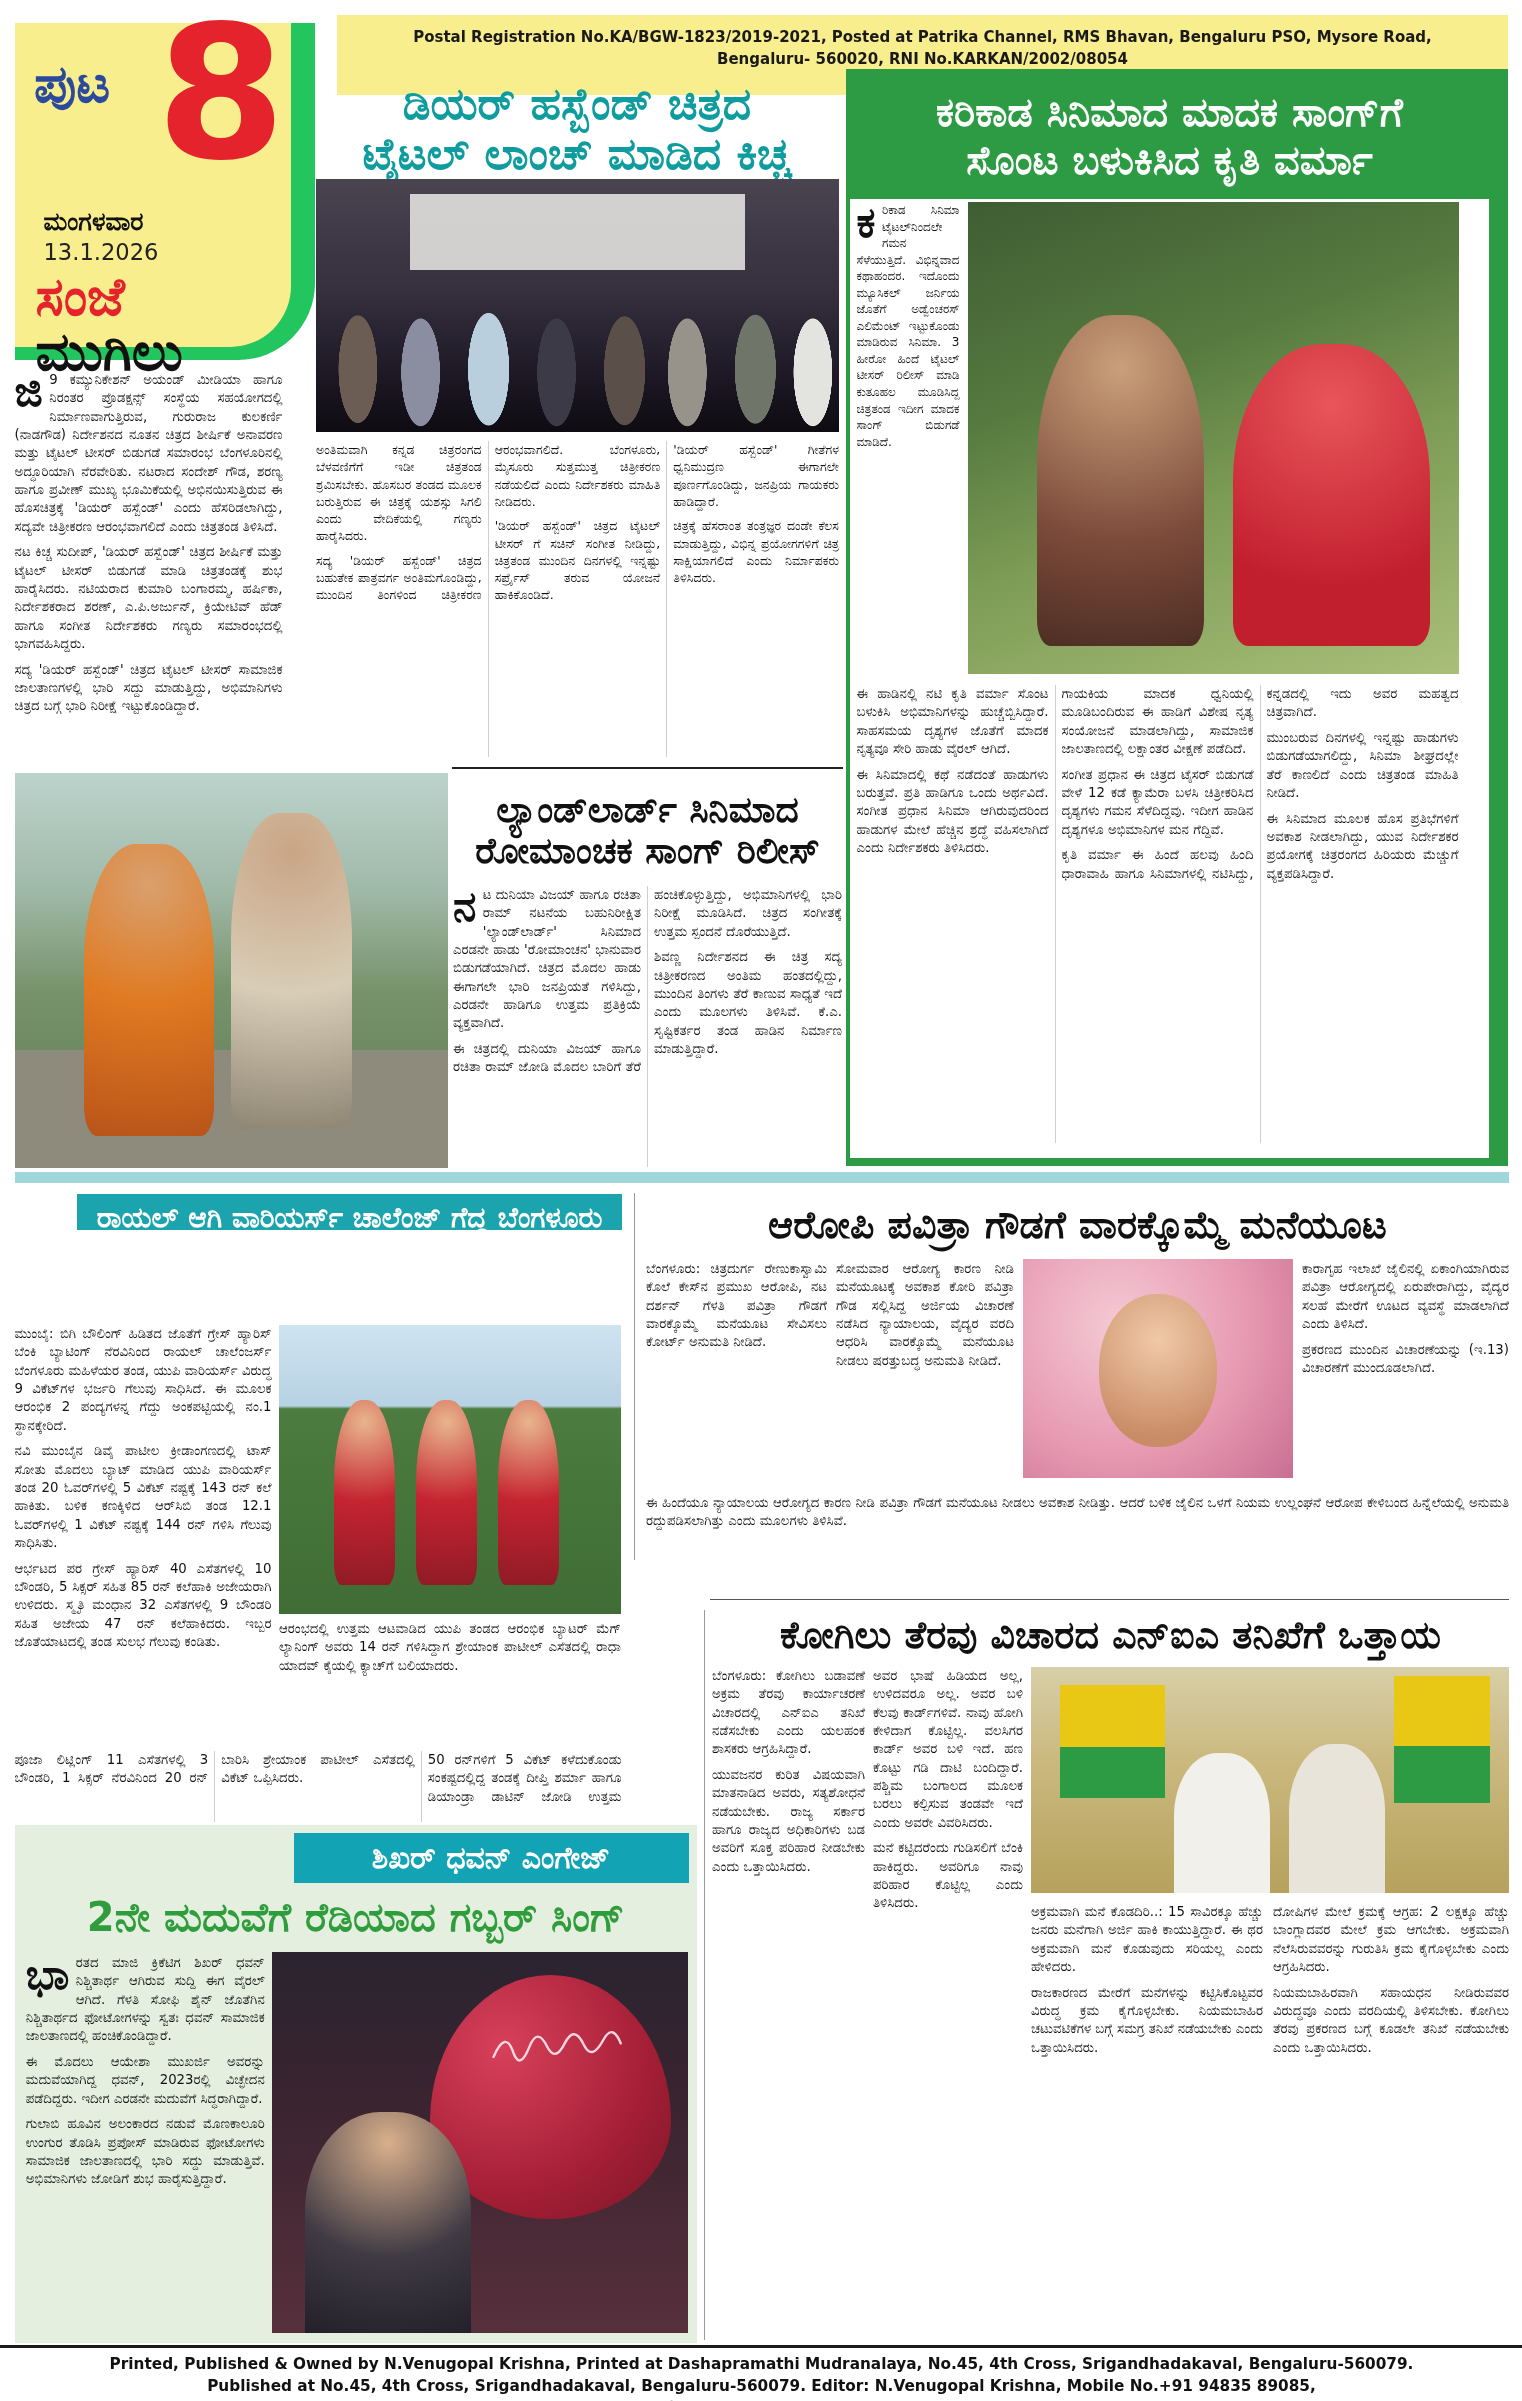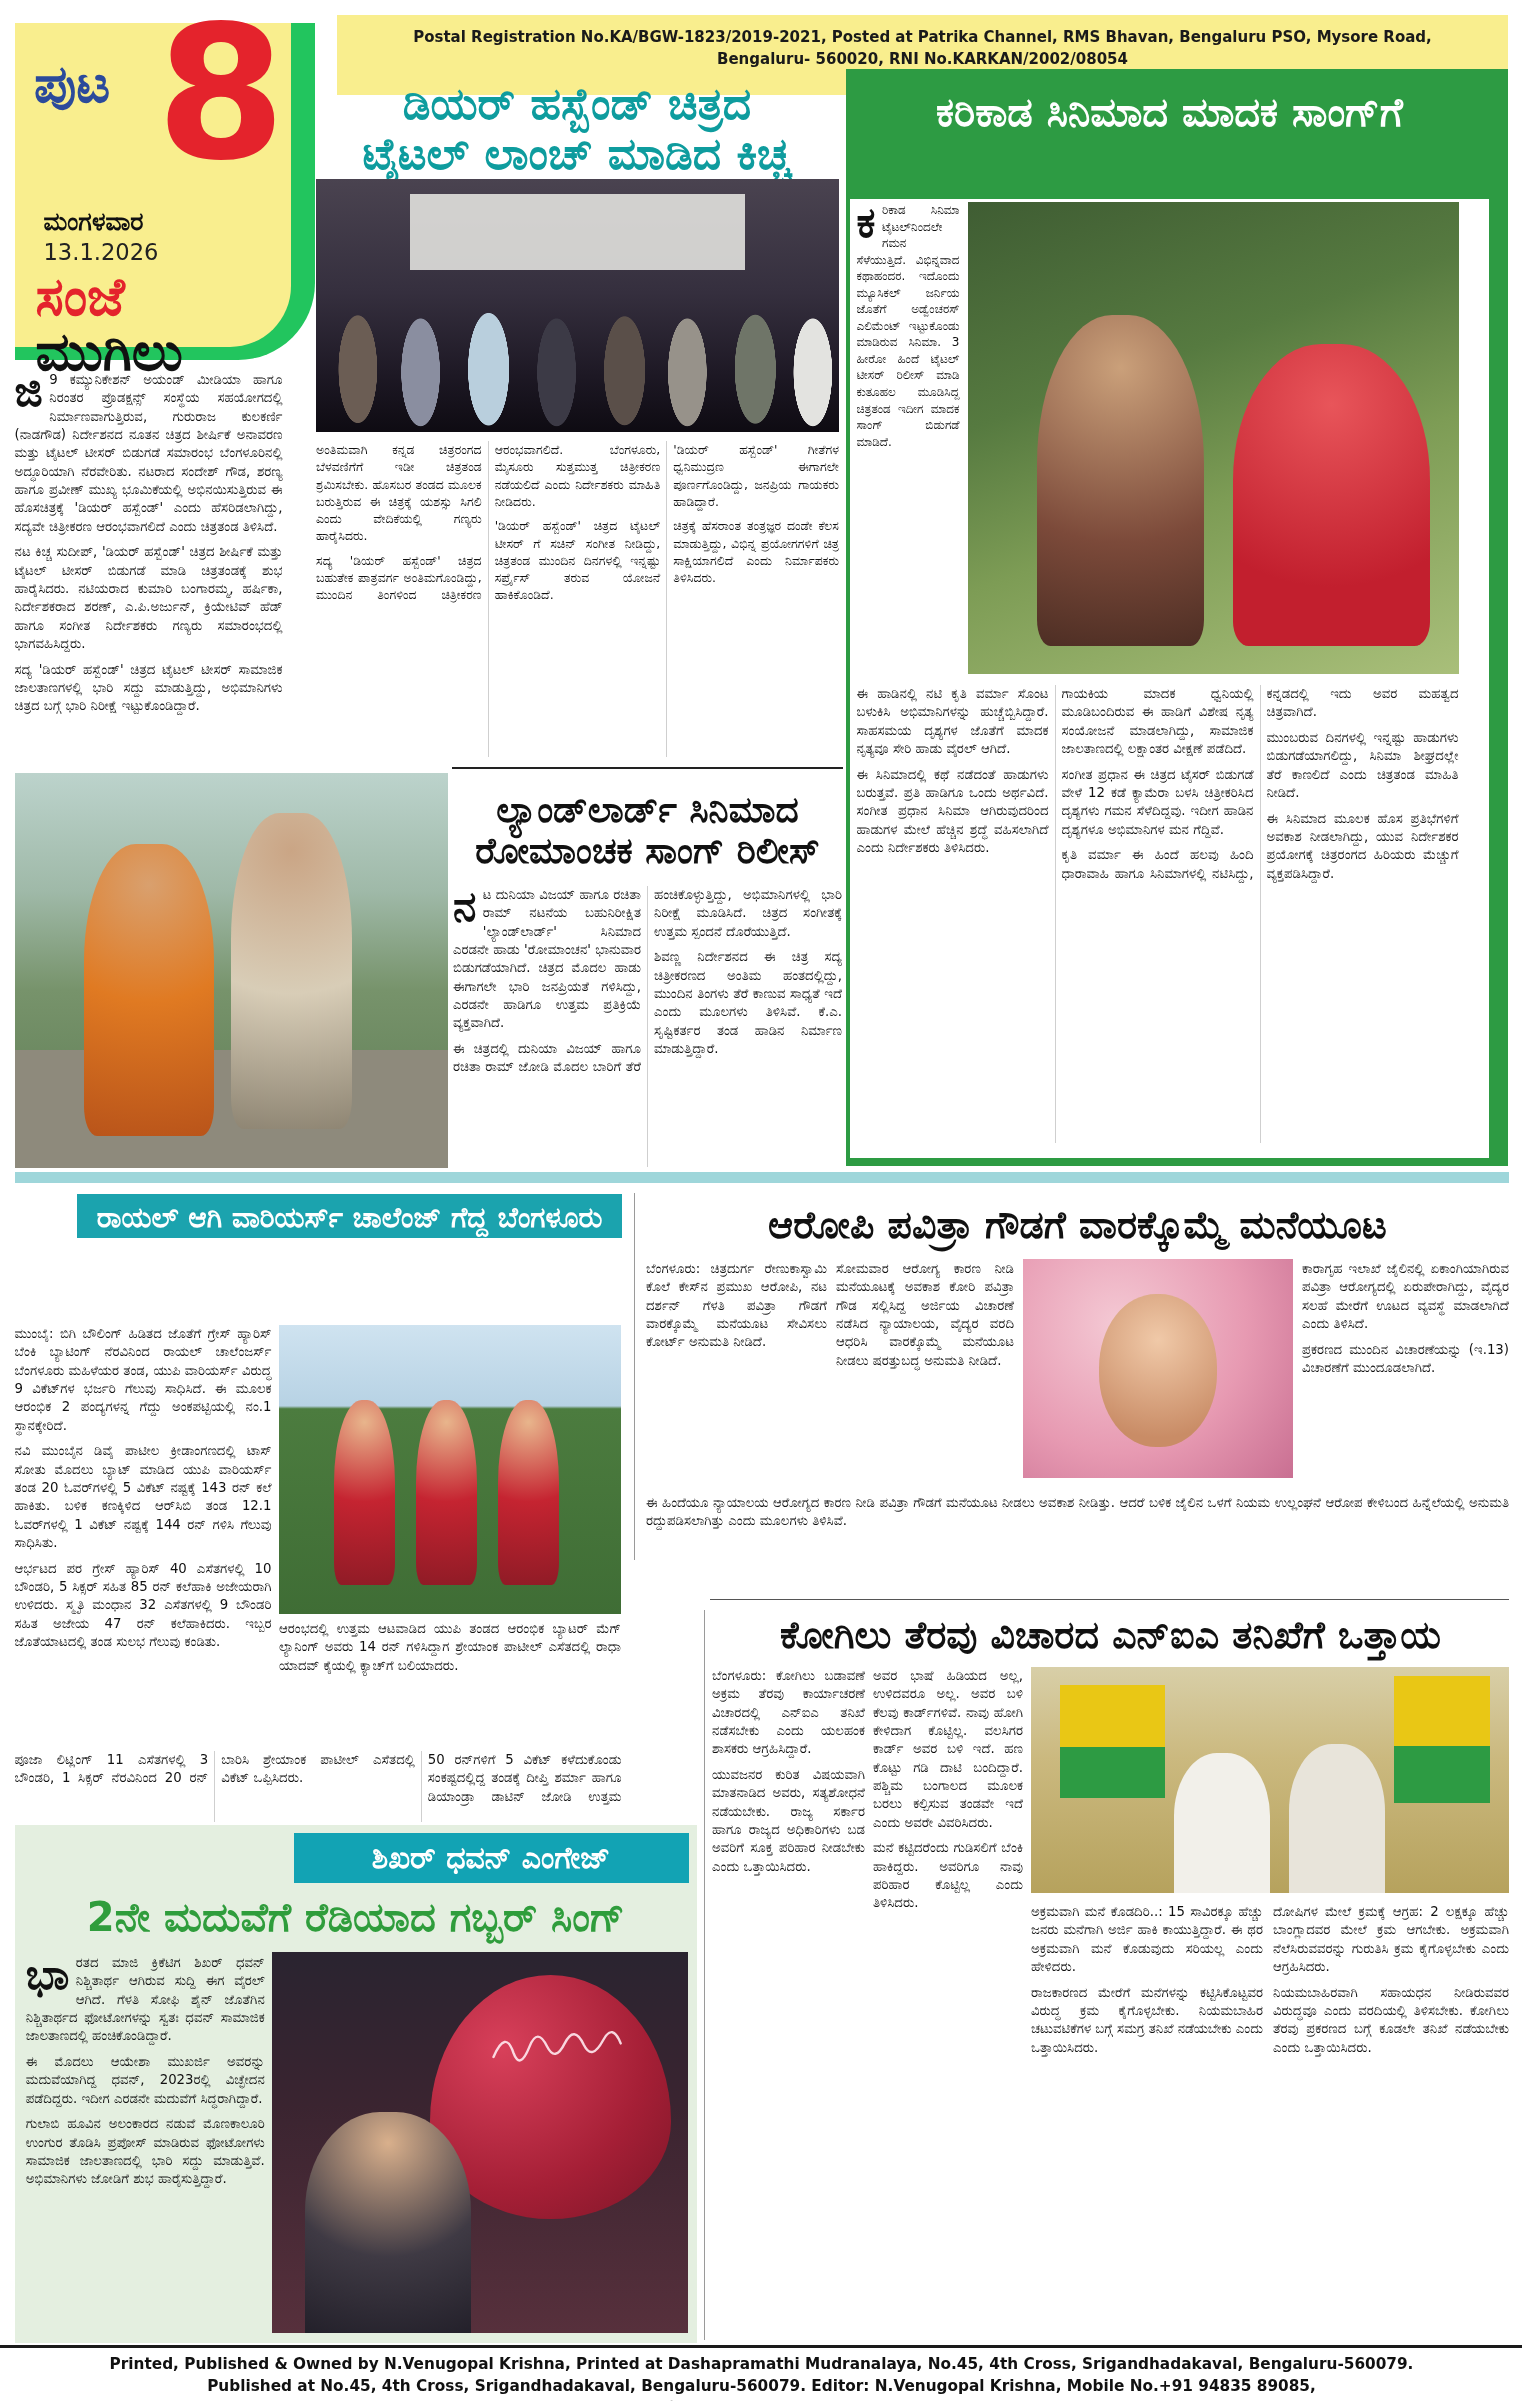--- a/index.html
+++ b/index.html
@@ -132,20 +132,21 @@
 
   <div class="abs body-text" style="left:14.5px;top:371px;width:268px;height:386px;">
     <p class="dropcap">ಜಿ9 ಕಮ್ಯುನಿಕೇಶನ್ ಅಯಂಡ್ ಮೀಡಿಯಾ ಹಾಗೂ ನಿರಂತರ ಪ್ರೊಡಕ್ಷನ್ಸ್ ಸಂಸ್ಥೆಯ ಸಹಯೋಗದಲ್ಲಿ ನಿರ್ಮಾಣವಾಗುತ್ತಿರುವ, ಗುರುರಾಜ ಕುಲಕರ್ಣಿ (ನಾಡಗೌಡ) ನಿರ್ದೇಶನದ ನೂತನ ಚಿತ್ರದ ಶೀರ್ಷಿಕೆ ಅನಾವರಣ ಮತ್ತು ಟೈಟಲ್ ಟೀಸರ್ ಬಿಡುಗಡೆ ಸಮಾರಂಭ ಬೆಂಗಳೂರಿನಲ್ಲಿ ಅದ್ಧೂರಿಯಾಗಿ ನೆರವೇರಿತು. ನಟರಾದ ಸಂದೇಶ್ ಗೌಡ, ಶರಣ್ಯ ಹಾಗೂ ಪ್ರವೀಣ್ ಮುಖ್ಯ ಭೂಮಿಕೆಯಲ್ಲಿ ಅಭಿನಯಿಸುತ್ತಿರುವ ಈ ಹೊಸಚಿತ್ರಕ್ಕೆ 'ಡಿಯರ್ ಹಸ್ಬೆಂಡ್' ಎಂದು ಹೆಸರಿಡಲಾಗಿದ್ದು, ಸದ್ಯವೇ ಚಿತ್ರೀಕರಣ ಆರಂಭವಾಗಲಿದೆ ಎಂದು ಚಿತ್ರತಂಡ ತಿಳಿಸಿದೆ.</p>
     <p>ನಟ ಕಿಚ್ಚ ಸುದೀಪ್, 'ಡಿಯರ್ ಹಸ್ಬೆಂಡ್' ಚಿತ್ರದ ಶೀರ್ಷಿಕೆ ಮತ್ತು ಟೈಟಲ್ ಟೀಸರ್ ಬಿಡುಗಡೆ ಮಾಡಿ ಚಿತ್ರತಂಡಕ್ಕೆ ಶುಭ ಹಾರೈಸಿದರು. ನಟಿಯರಾದ ಕುಮಾರಿ ಬಂಗಾರಮ್ಮ, ಹರ್ಷಿಕಾ, ನಿರ್ದೇಶಕರಾದ ಶರಣ್, ಎ.ಪಿ.ಅರ್ಜುನ್, ಕ್ರಿಯೇಟಿವ್ ಹೆಡ್ ಹಾಗೂ ಸಂಗೀತ ನಿರ್ದೇಶಕರು ಗಣ್ಯರು ಸಮಾರಂಭದಲ್ಲಿ ಭಾಗವಹಿಸಿದ್ದರು.</p>
     <p>ಸದ್ಯ 'ಡಿಯರ್ ಹಸ್ಬೆಂಡ್' ಚಿತ್ರದ ಟೈಟಲ್ ಟೀಸರ್ ಸಾಮಾಜಿಕ ಜಾಲತಾಣಗಳಲ್ಲಿ ಭಾರಿ ಸದ್ದು ಮಾಡುತ್ತಿದ್ದು, ಅಭಿಮಾನಿಗಳು ಚಿತ್ರದ ಬಗ್ಗೆ ಭಾರಿ ನಿರೀಕ್ಷೆ ಇಟ್ಟುಕೊಂಡಿದ್ದಾರೆ.</p>
   </div>
 
   <div class="abs green-article" style="left:846px;top:69px;width:639px;height:1089px;">
     <div class="green-head">
       <div>ಕರಿಕಾಡ ಸಿನಿಮಾದ ಮಾದಕ ಸಾಂಗ್‌ಗೆ</div>
+      <div>ಸೊಂಟ ಬಳುಕಿಸಿದ ಕೃತಿ ವರ್ಮಾ</div>
     </div>
     <div class="abs body-text" style="left:6.5px;top:133px;width:103px;height:472px;font-size:12px;">
       <p class="dropcap">ಕರಿಕಾಡ ಸಿನಿಮಾ ಟೈಟಲ್‌ನಿಂದಲೇ ಗಮನ ಸೆಳೆಯುತ್ತಿದೆ. ವಿಭಿನ್ನವಾದ ಕಥಾಹಂದರ. ಇದೊಂದು ಮ್ಯೂಸಿಕಲ್ ಜರ್ನಿಯ ಜೊತೆಗೆ ಅಡ್ವೆಂಚರಸ್ ಎಲಿಮೆಂಟ್ ಇಟ್ಟುಕೊಂಡು ಮಾಡಿರುವ ಸಿನಿಮಾ. 3 ಹೀರೋ ಹಿಂದೆ ಟೈಟಲ್ ಟೀಸರ್ ರಿಲೀಸ್ ಮಾಡಿ ಕುತೂಹಲ ಮೂಡಿಸಿದ್ದ ಚಿತ್ರತಂಡ ಇದೀಗ ಮಾದಕ ಸಾಂಗ್ ಬಿಡುಗಡೆ ಮಾಡಿದೆ.</p>
     </div>
     <div class="photo ph-kriti" style="left:118px;top:133px;width:491px;height:472px;">
       <div class="man"></div>
       <div class="red1"></div>
     </div>
     <div class="abs body-text cols3" style="left:6.5px;top:616px;width:602px;height:458px;">
       <p>ಈ ಹಾಡಿನಲ್ಲಿ ನಟಿ ಕೃತಿ ವರ್ಮಾ ಸೊಂಟ ಬಳುಕಿಸಿ ಅಭಿಮಾನಿಗಳನ್ನು ಹುಚ್ಚೆಬ್ಬಿಸಿದ್ದಾರೆ. ಸಾಹಸಮಯ ದೃಶ್ಯಗಳ ಜೊತೆಗೆ ಮಾದಕ ನೃತ್ಯವೂ ಸೇರಿ ಹಾಡು ವೈರಲ್ ಆಗಿದೆ.</p>
@@ -169,21 +170,21 @@
     <div>ರೋಮಾಂಚಕ ಸಾಂಗ್ ರಿಲೀಸ್</div>
   </div>
   <div class="abs body-text cols2" style="left:453px;top:886px;width:389px;height:281px;">
     <p class="dropcap">ನಟ ದುನಿಯಾ ವಿಜಯ್ ಹಾಗೂ ರಚಿತಾ ರಾಮ್ ನಟನೆಯ ಬಹುನಿರೀಕ್ಷಿತ 'ಲ್ಯಾಂಡ್‌ಲಾರ್ಡ್' ಸಿನಿಮಾದ ಎರಡನೇ ಹಾಡು 'ರೋಮಾಂಚನ' ಭಾನುವಾರ ಬಿಡುಗಡೆಯಾಗಿದೆ. ಚಿತ್ರದ ಮೊದಲ ಹಾಡು ಈಗಾಗಲೇ ಭಾರಿ ಜನಪ್ರಿಯತೆ ಗಳಿಸಿದ್ದು, ಎರಡನೇ ಹಾಡಿಗೂ ಉತ್ತಮ ಪ್ರತಿಕ್ರಿಯೆ ವ್ಯಕ್ತವಾಗಿದೆ.</p>
     <p>ಈ ಚಿತ್ರದಲ್ಲಿ ದುನಿಯಾ ವಿಜಯ್ ಹಾಗೂ ರಚಿತಾ ರಾಮ್ ಜೋಡಿ ಮೊದಲ ಬಾರಿಗೆ ತೆರೆ ಹಂಚಿಕೊಳ್ಳುತ್ತಿದ್ದು, ಅಭಿಮಾನಿಗಳಲ್ಲಿ ಭಾರಿ ನಿರೀಕ್ಷೆ ಮೂಡಿಸಿದೆ. ಚಿತ್ರದ ಸಂಗೀತಕ್ಕೆ ಉತ್ತಮ ಸ್ಪಂದನೆ ದೊರೆಯುತ್ತಿದೆ.</p>
     <p>ಶಿವಣ್ಣ ನಿರ್ದೇಶನದ ಈ ಚಿತ್ರ ಸದ್ಯ ಚಿತ್ರೀಕರಣದ ಅಂತಿಮ ಹಂತದಲ್ಲಿದ್ದು, ಮುಂದಿನ ತಿಂಗಳು ತೆರೆ ಕಾಣುವ ಸಾಧ್ಯತೆ ಇದೆ ಎಂದು ಮೂಲಗಳು ತಿಳಿಸಿವೆ. ಕೆ.ಎ. ಸೃಷ್ಟಿಕರ್ತರ ತಂಡ ಹಾಡಿನ ನಿರ್ಮಾಣ ಮಾಡುತ್ತಿದ್ದಾರೆ.</p>
   </div>
 
   <div class="abs teal-rule" style="left:14.5px;top:1172px;width:1494px;height:10.5px;"></div>
 
-  <div class="abs strap" style="left:77px;top:1194px;width:545px;height:44px;">ರಾಯಲ್ ಆಗಿ ವಾರಿಯರ್ಸ್ ಚಾಲೆಂಜ್ ಗೆದ್ದ ಬೆಂಗಳೂರು</div>
+  <div class="abs strap" style="left:77px;top:1194px;width:545px;height:36px;">ರಾಯಲ್ ಆಗಿ ವಾರಿಯರ್ಸ್ ಚಾಲೆಂಜ್ ಗೆದ್ದ ಬೆಂಗಳೂರು</div>
   <div class="abs body-text" style="left:14.5px;top:1325px;width:257px;height:421px;">
     <p><b class="dl">ಮುಂಬೈ:</b> <span>ಬಿಗಿ ಬೌಲಿಂಗ್ ಹಿಡಿತದ ಜೊತೆಗೆ ಗ್ರೇಸ್ ಹ್ಯಾರಿಸ್ ಬೆಂಕಿ ಬ್ಯಾಟಿಂಗ್ ನೆರವಿನಿಂದ ರಾಯಲ್ ಚಾಲೆಂಜರ್ಸ್ ಬೆಂಗಳೂರು ಮಹಿಳೆಯರ ತಂಡ, ಯುಪಿ ವಾರಿಯರ್ಸ್ ವಿರುದ್ಧ 9 ವಿಕೆಟ್‌ಗಳ ಭರ್ಜರಿ ಗೆಲುವು ಸಾಧಿಸಿದೆ. ಈ ಮೂಲಕ ಆರಂಭಿಕ 2 ಪಂದ್ಯಗಳನ್ನ ಗೆದ್ದು ಅಂಕಪಟ್ಟಿಯಲ್ಲಿ ನಂ.1 ಸ್ಥಾನಕ್ಕೇರಿದೆ.</span></p>
     <p>ನವಿ ಮುಂಬೈನ ಡಿವೈ ಪಾಟೀಲ ಕ್ರೀಡಾಂಗಣದಲ್ಲಿ ಟಾಸ್ ಸೋತು ಮೊದಲು ಬ್ಯಾಟ್ ಮಾಡಿದ ಯುಪಿ ವಾರಿಯರ್ಸ್ ತಂಡ 20 ಓವರ್‌ಗಳಲ್ಲಿ 5 ವಿಕೆಟ್ ನಷ್ಟಕ್ಕೆ 143 ರನ್ ಕಲೆ ಹಾಕಿತು. ಬಳಿಕ ಕಣಕ್ಕಿಳಿದ ಆರ್‌ಸಿಬಿ ತಂಡ 12.1 ಓವರ್‌ಗಳಲ್ಲಿ 1 ವಿಕೆಟ್ ನಷ್ಟಕ್ಕೆ 144 ರನ್ ಗಳಿಸಿ ಗೆಲುವು ಸಾಧಿಸಿತು.</p>
     <p>ಆರ್ಭಟದ ಪರ ಗ್ರೇಸ್ ಹ್ಯಾರಿಸ್ 40 ಎಸೆತಗಳಲ್ಲಿ 10 ಬೌಂಡರಿ, 5 ಸಿಕ್ಸರ್ ಸಹಿತ 85 ರನ್ ಕಲೆಹಾಕಿ ಅಜೇಯರಾಗಿ ಉಳಿದರು. ಸ್ಮೃತಿ ಮಂಧಾನ 32 ಎಸೆತಗಳಲ್ಲಿ 9 ಬೌಂಡರಿ ಸಹಿತ ಅಜೇಯ 47 ರನ್ ಕಲೆಹಾಕಿದರು. ಇಬ್ಬರ ಜೊತೆಯಾಟದಲ್ಲಿ ತಂಡ ಸುಲಭ ಗೆಲುವು ಕಂಡಿತು.</p>
   </div>
   <div class="photo ph-rcb" style="left:279px;top:1325px;width:342px;height:289px;">
     <div class="p1"></div>
     <div class="p2"></div>
     <div class="p3"></div>
   </div>

